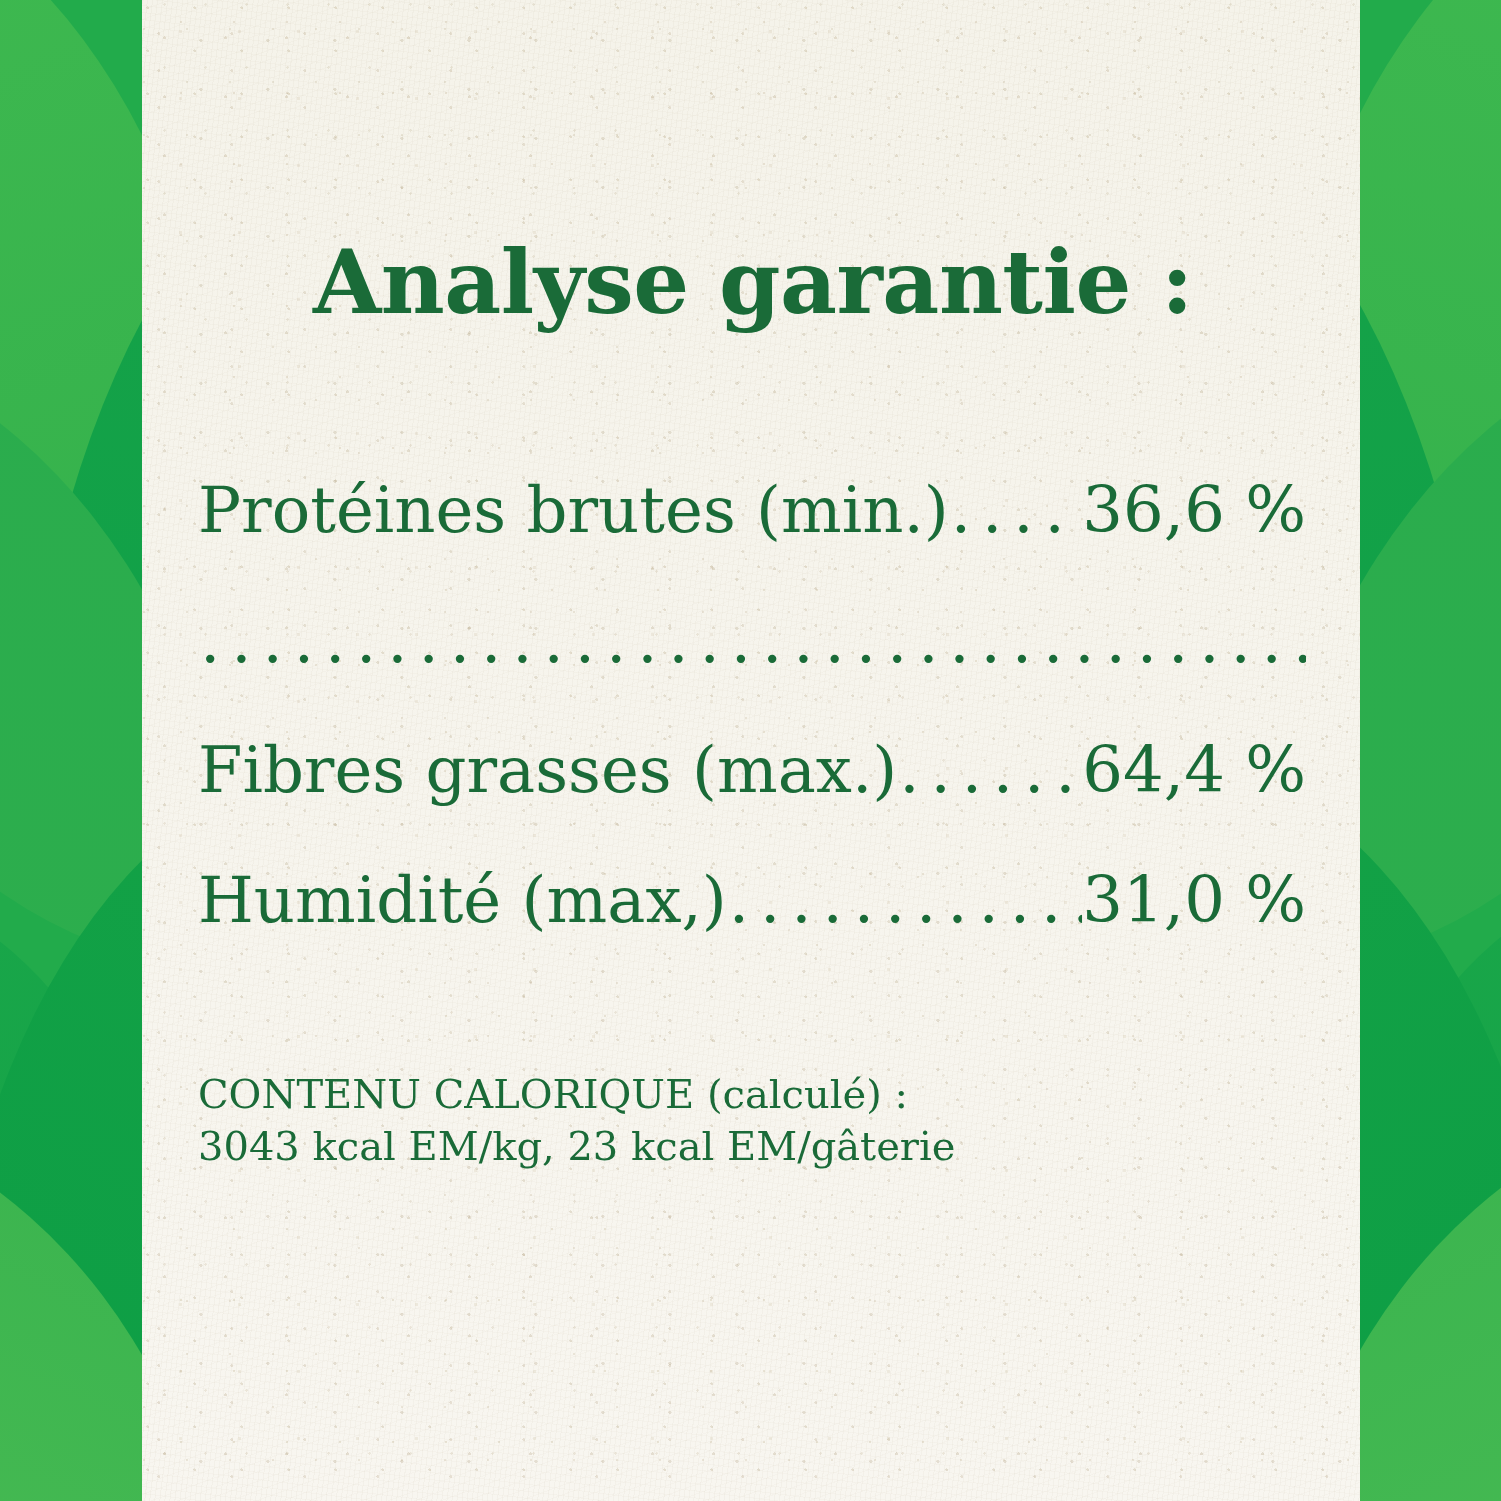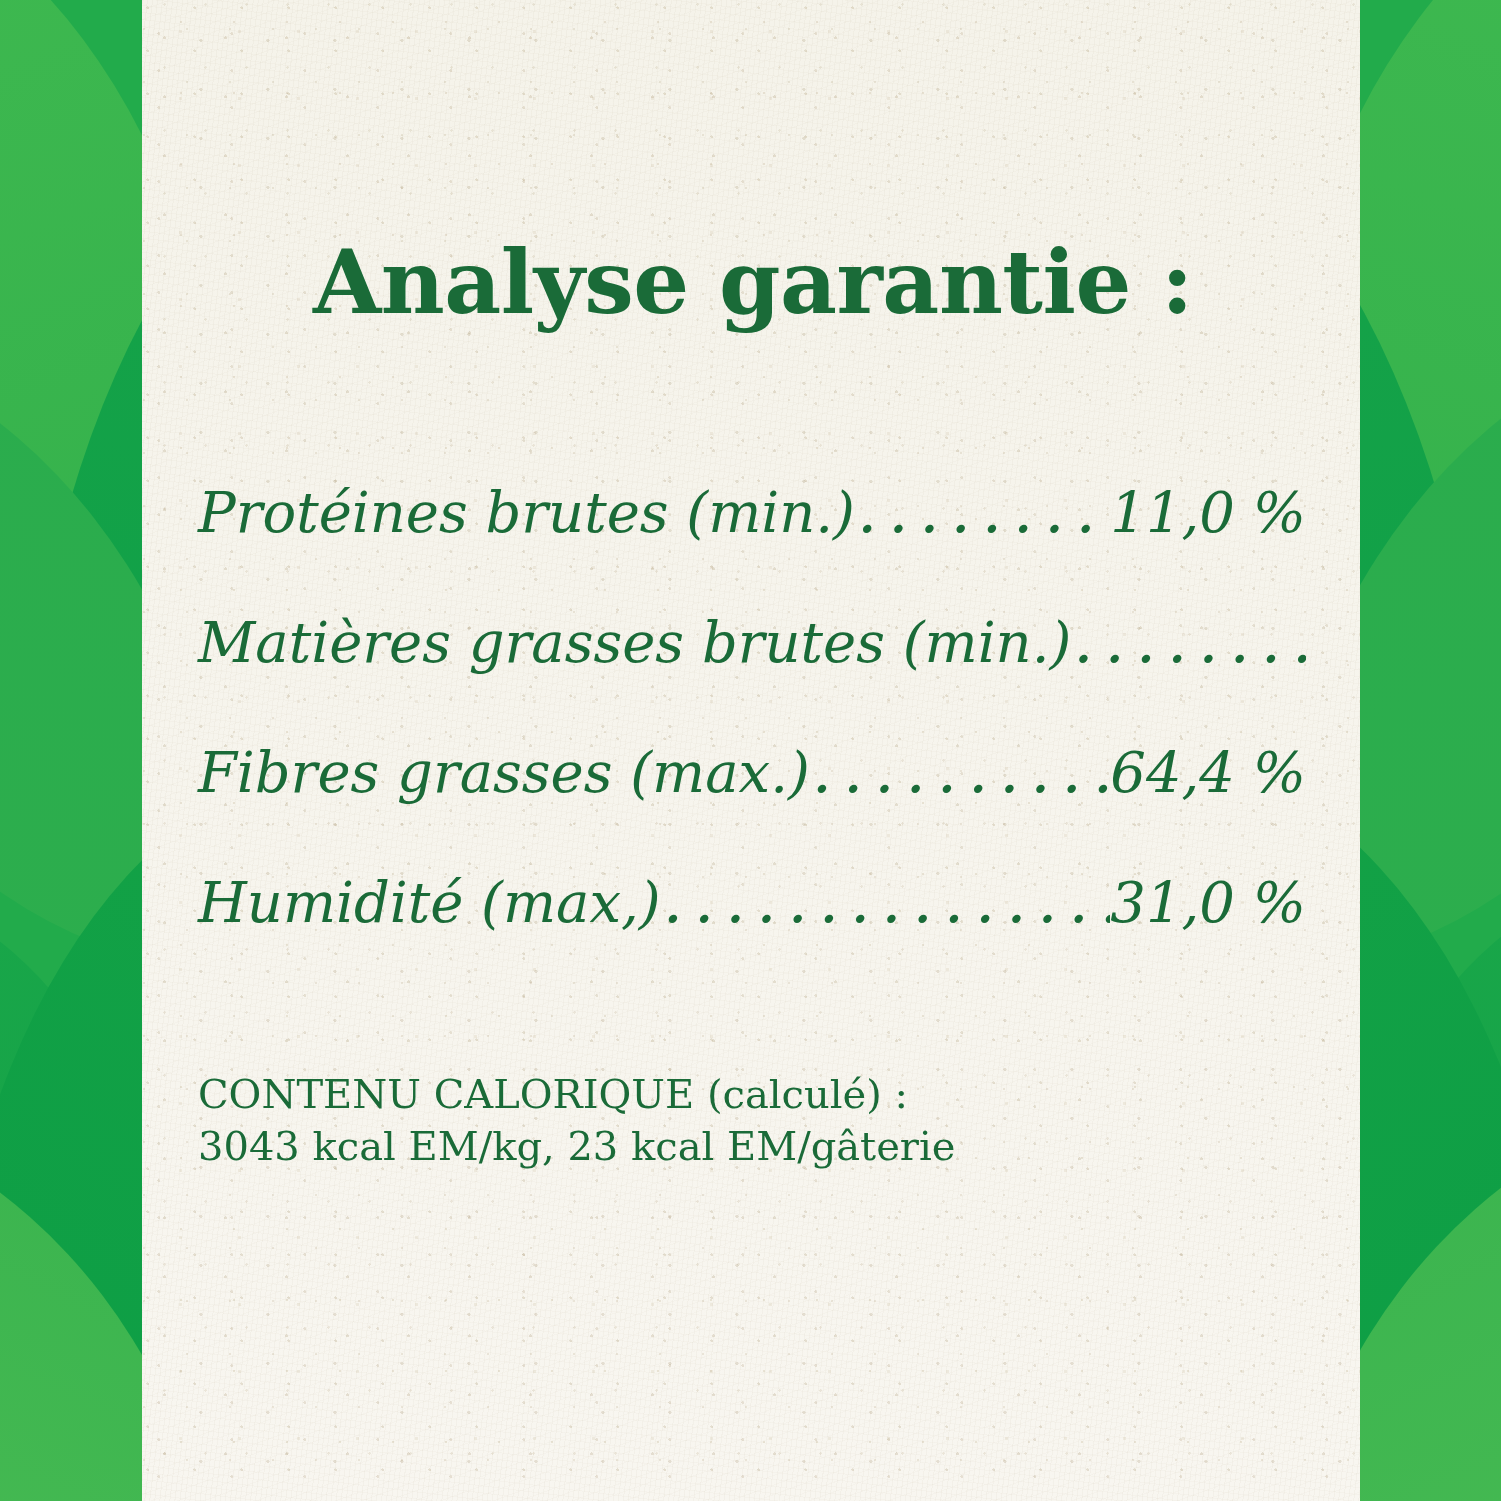--- a/index.html
+++ b/index.html
@@ -168,24 +168,23 @@
     left: 56px;
     top: 478px;
     width: 1108px;
   }
 
   .nutrition-row {
     display: flex;
     align-items: baseline;
     height: 130px;
     color: #1a6b38;
-    font-size: 56px;
+    font-size: 64px;
     line-height: 1;
     white-space: nowrap;
-    font-style: italic;
   }
   .nutrition-label { flex: 0 0 auto; }
   .leader {
     flex: 1 1 auto;
     overflow: hidden;
     white-space: nowrap;
     letter-spacing: 0.17em;
     font-size: 64px;
     padding: 0 2px;
   }
@@ -234,25 +233,24 @@
 
     <div id="content">
 
       <div id="title">Analyse garantie :</div>
 
       <div id="nutrition-table">
 
         <div class="nutrition-row">
           <span class="nutrition-label">Protéines brutes (min.)</span>
           <span class="leader"></span>
-          <span class="nutrition-value">11,0 %</span>
-        </div>
-
-        <div class="nutrition-row">
-          <span class="nutrition-label">Matières grasses brutes (min.)</span>
+          <span class="nutrition-value">36,6 %</span>
+        </div>
+
+        <div class="nutrition-row">
           <span class="leader"></span>
         </div>
 
         <div class="nutrition-row">
           <span class="nutrition-label">Fibres grasses (max.)</span>
           <span class="leader"></span>
           <span class="nutrition-value">64,4 %</span>
         </div>
 
         <div class="nutrition-row">

